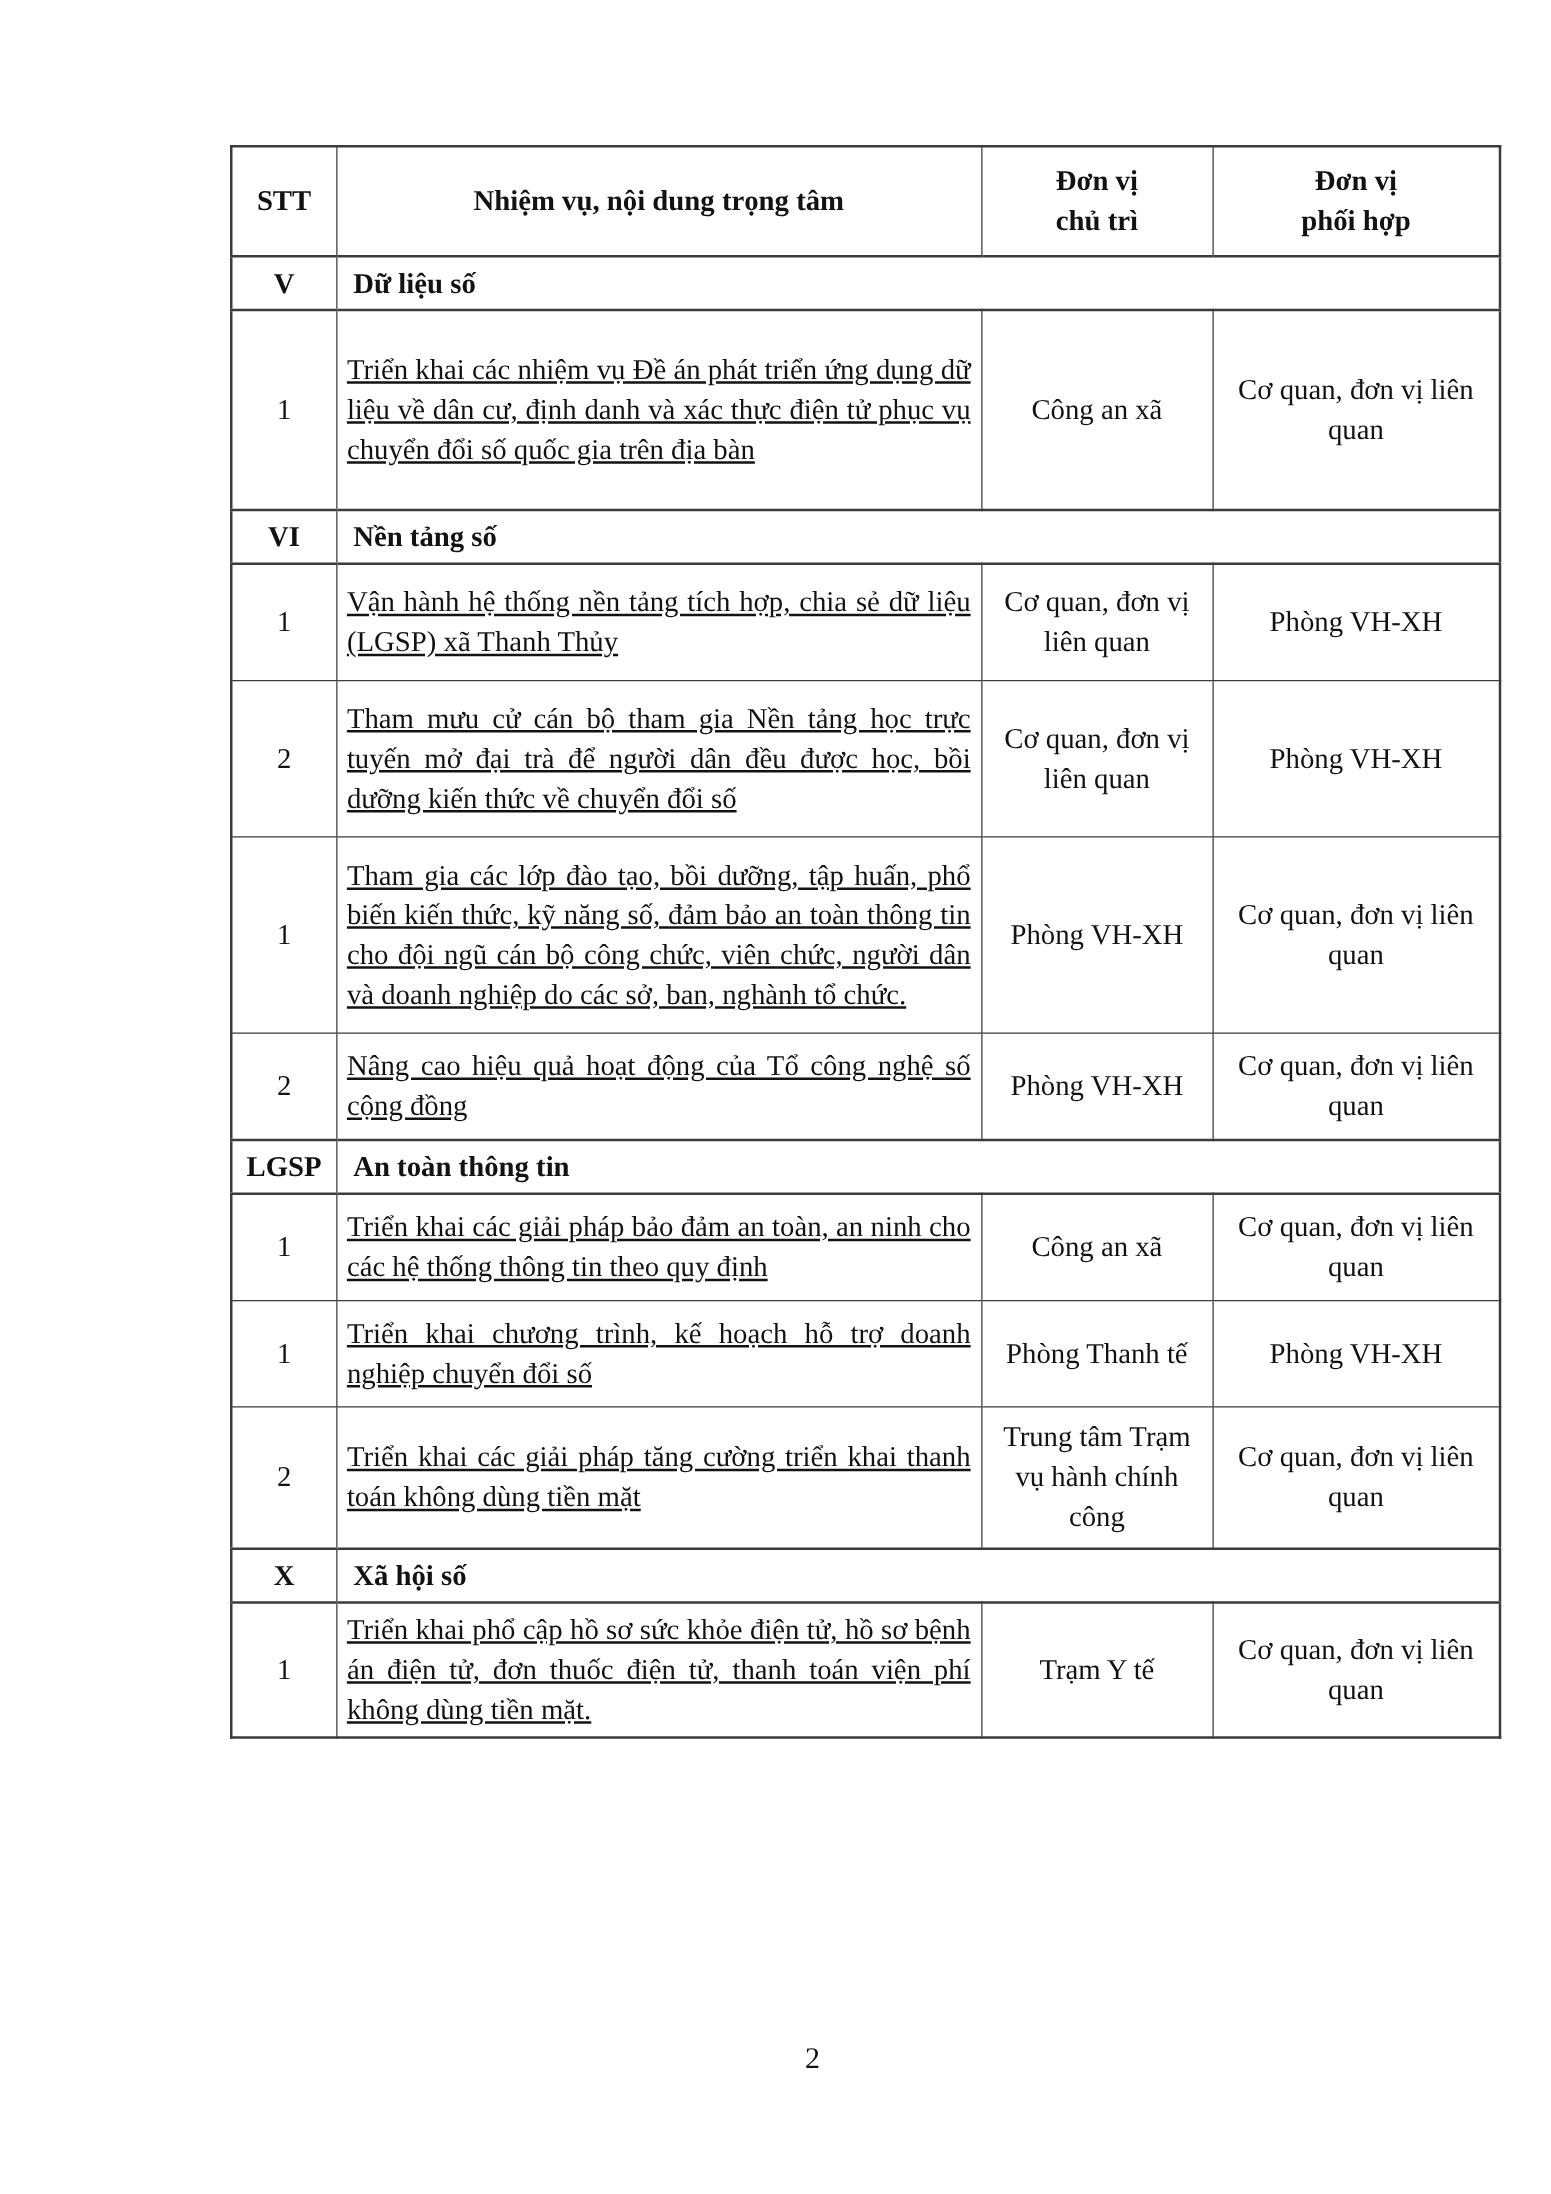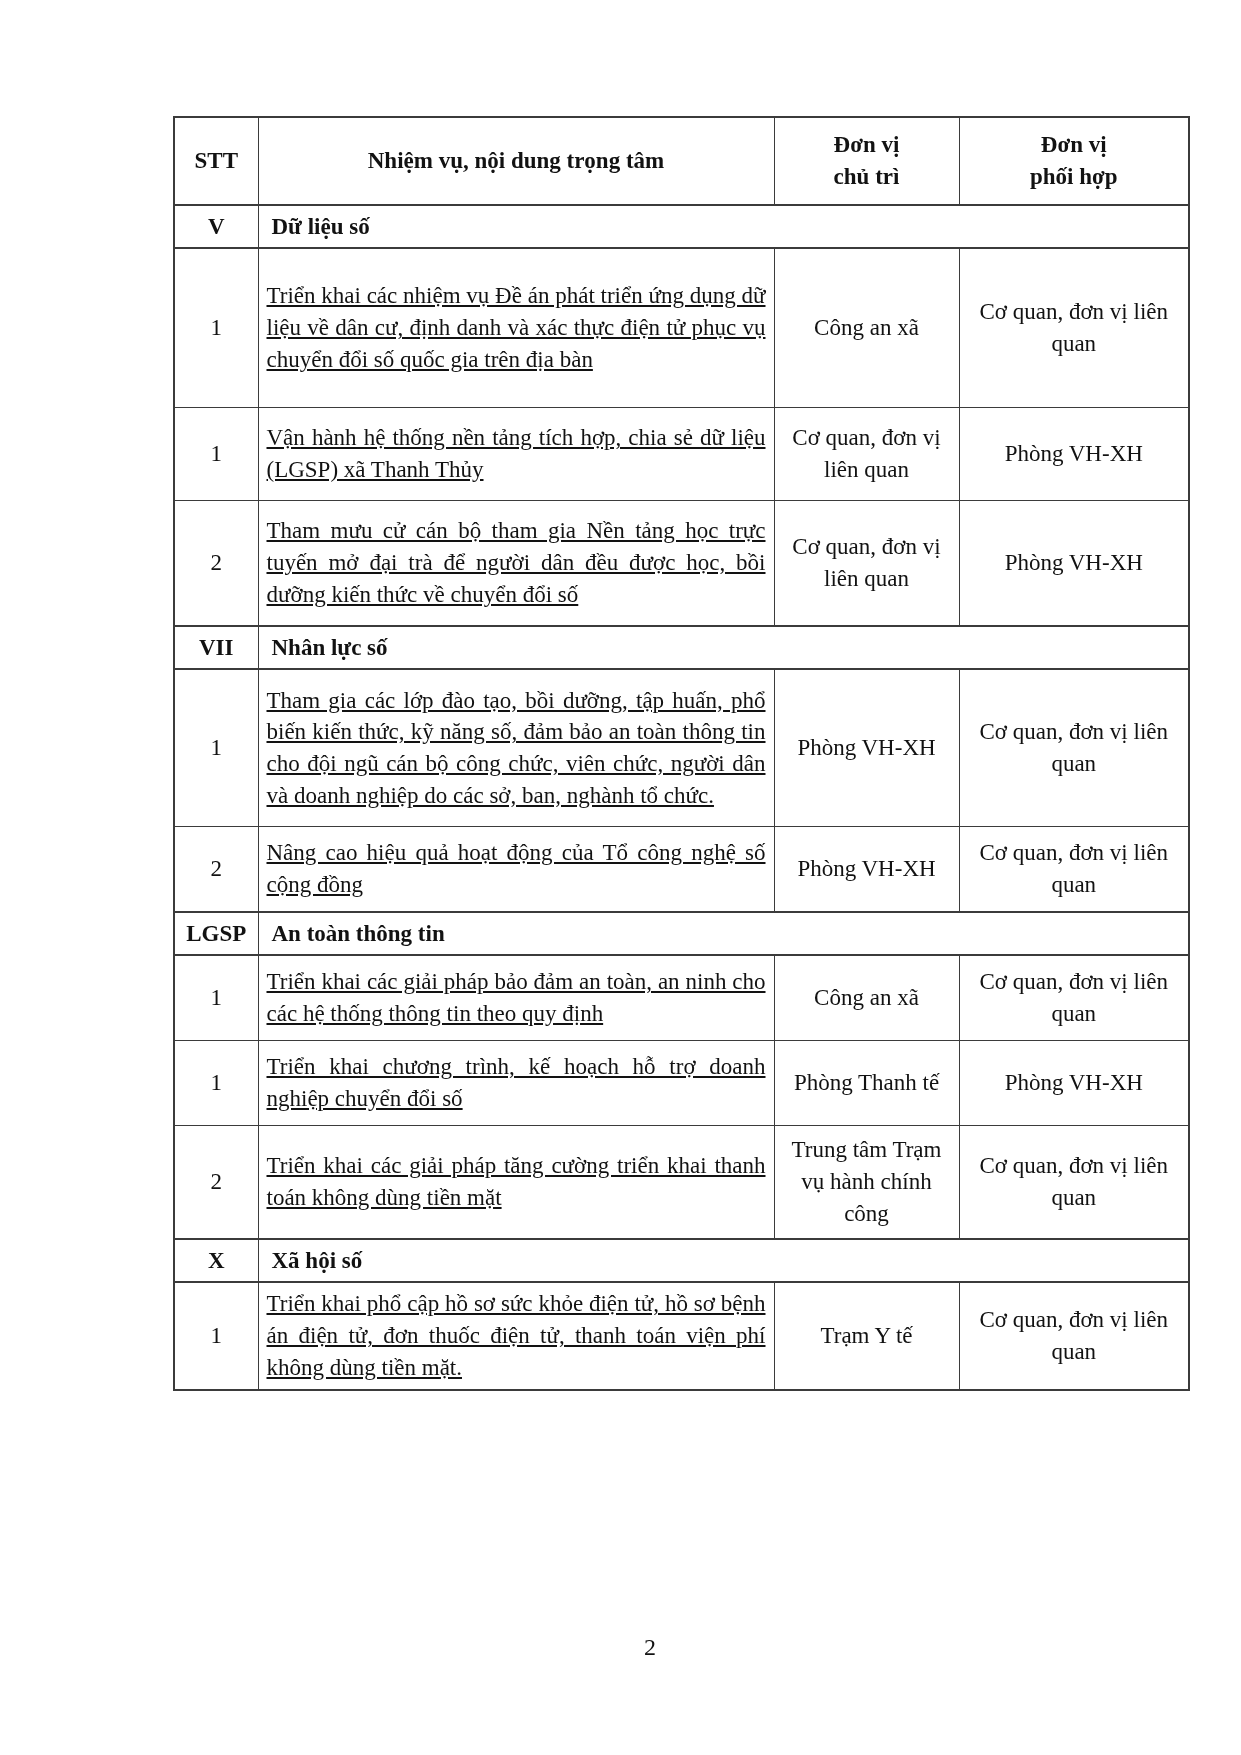--- a/index.html
+++ b/index.html
@@ -9,21 +9,21 @@
   }
   body {
     width: 1241px;
     height: 1755px;
     position: relative;
     font-family: "Liberation Serif", "DejaVu Serif", serif;
     color: #121212;
   }
   .doc-table {
     position: absolute;
-    left: 173px;
+    left: 184px;
     top: 116px;
     width: 1015px;
     border-collapse: collapse;
     table-layout: fixed;
     border: 2px solid #3b3b3b;
     font-size: 23px;
     line-height: 1.38;
   }
   .doc-table col.c-stt  { width: 84px; }
   .doc-table col.c-task { width: 516px; }
@@ -99,37 +99,37 @@
       <td class="cell-center">V</td>
       <td class="section-title" colspan="3">Dữ liệu số</td>
     </tr>
     <tr class="rh-150">
       <td class="cell-center">1</td>
       <td class="cell-task">Triển khai các nhiệm vụ Đề án phát triển ứng dụng dữ liệu về dân cư, định danh và xác thực điện tử phục vụ chuyển đổi số quốc gia trên địa bàn</td>
       <td class="cell-center">Công an xã</td>
       <td class="cell-center">Cơ quan, đơn vị liên quan</td>
     </tr>
 
+    <tr class="section-row">
+      <td class="cell-center">VI</td>
+      <td class="section-title" colspan="3">Nền tảng số</td>
+    </tr>
     <tr class="rh-84">
       <td class="cell-center">1</td>
       <td class="cell-task">Vận hành hệ thống nền tảng tích hợp, chia sẻ dữ liệu (LGSP) xã Thanh Thủy</td>
       <td class="cell-center">Cơ quan, đơn vị liên quan</td>
       <td class="cell-center">Phòng VH-XH</td>
     </tr>
     <tr class="rh-116">
       <td class="cell-center">2</td>
       <td class="cell-task">Tham mưu cử cán bộ tham gia Nền tảng học trực tuyến mở đại trà để người dân đều được học, bồi dưỡng kiến thức về chuyển đổi số</td>
       <td class="cell-center">Cơ quan, đơn vị liên quan</td>
       <td class="cell-center">Phòng VH-XH</td>
     </tr>
 
-    <tr class="section-row">
-      <td class="cell-center">VII</td>
-      <td class="section-title" colspan="3">Nhân lực số</td>
-    </tr>
     <tr class="rh-148">
       <td class="cell-center">1</td>
       <td class="cell-task">Tham gia các lớp đào tạo, bồi dưỡng, tập huấn, phổ biến kiến thức, kỹ năng số, đảm bảo an toàn thông tin cho đội ngũ cán bộ công chức, viên chức, người dân và doanh nghiệp do các sở, ban, nghành tổ chức.</td>
       <td class="cell-center">Phòng VH-XH</td>
       <td class="cell-center">Cơ quan, đơn vị liên quan</td>
     </tr>
     <tr class="rh-76">
       <td class="cell-center">2</td>
       <td class="cell-task">Nâng cao hiệu quả hoạt động của Tổ công nghệ số cộng đồng</td>
       <td class="cell-center">Phòng VH-XH</td>

